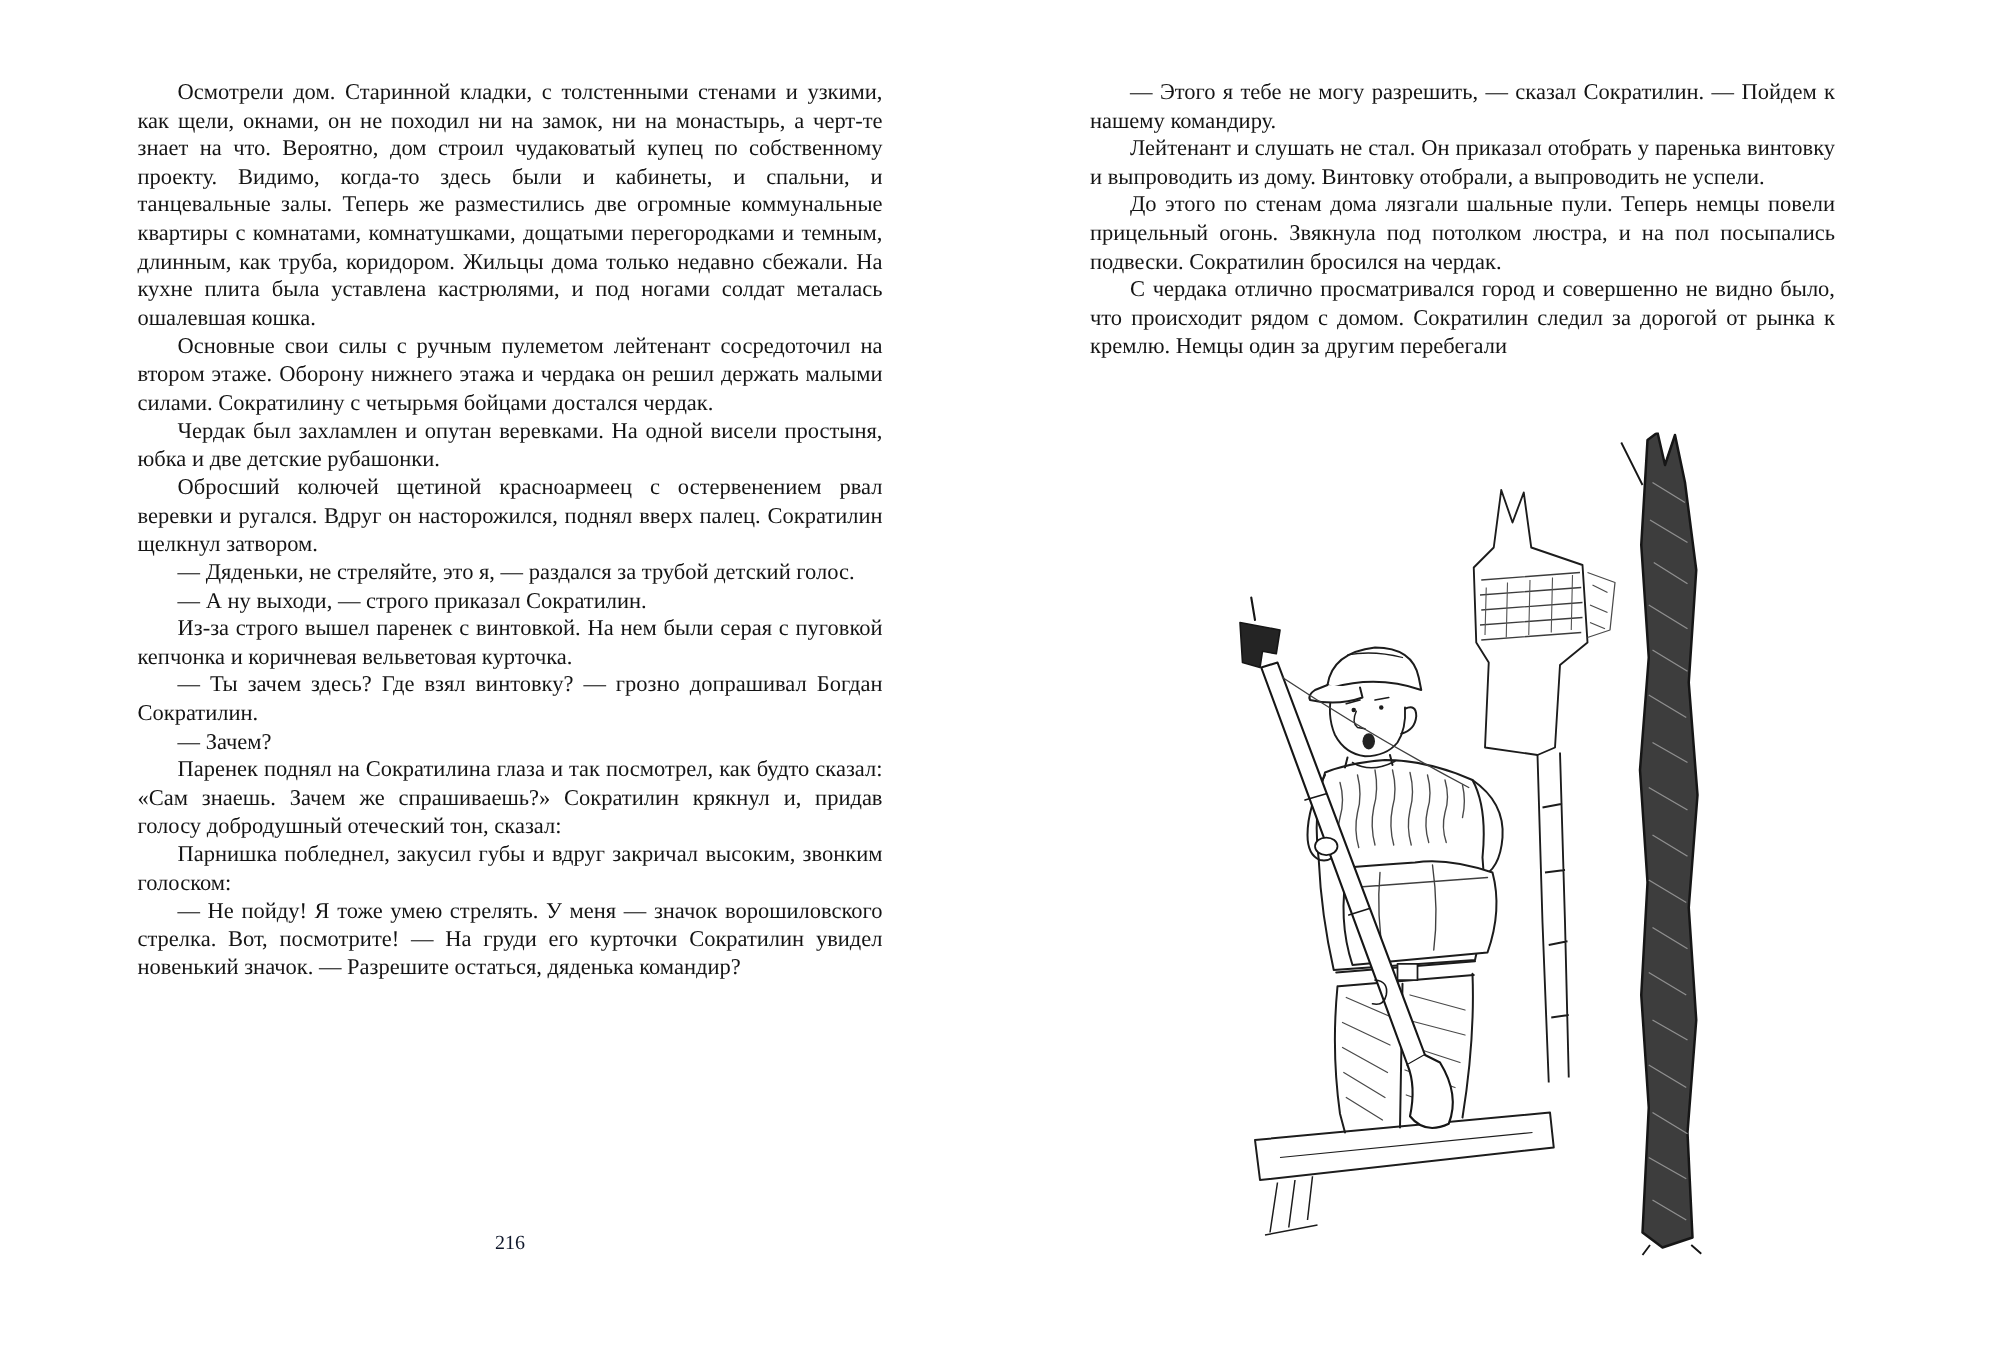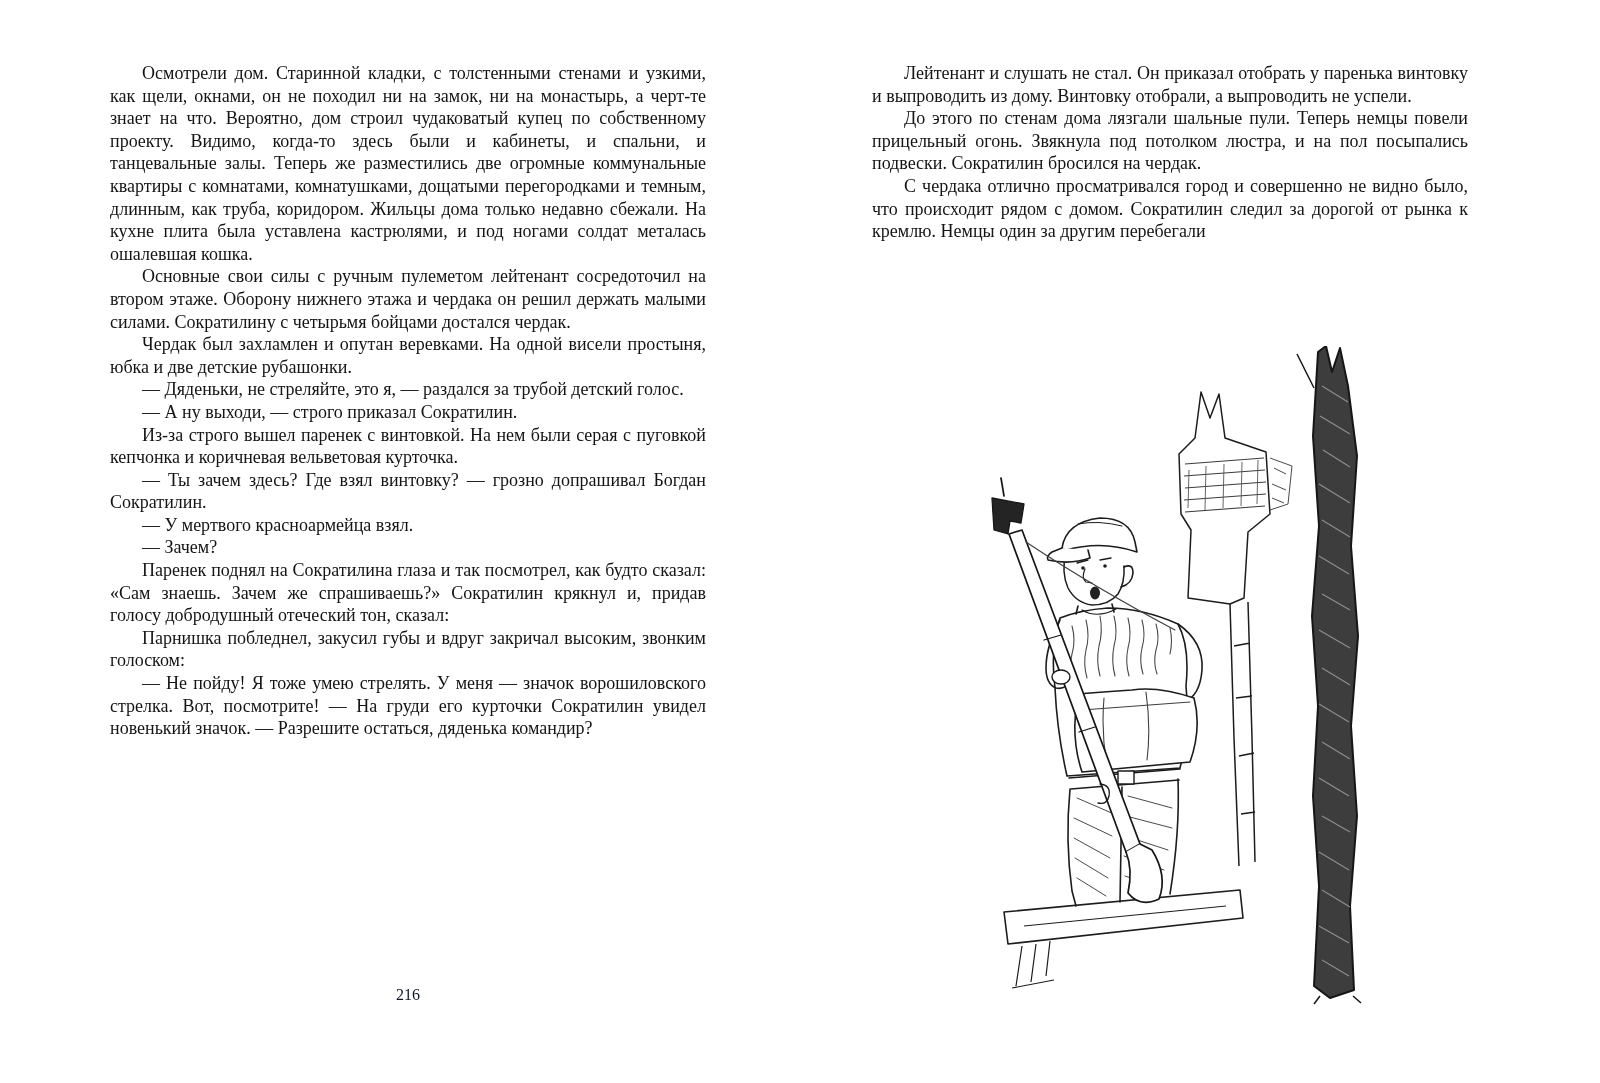--- a/index.html
+++ b/index.html
@@ -43,34 +43,35 @@
 </style>
 </head>
 <body>
 
 <div class="spread">
 
   <div class="col col-left">
     <p>Осмотрели дом. Старинной кладки, с толстенными стенами и узкими, как щели, окнами, он не походил ни на замок, ни на монастырь, а черт-те знает на что. Вероятно, дом строил чудаковатый купец по собственному проекту. Видимо, когда-то здесь были и кабинеты, и спальни, и танцевальные залы. Теперь же разместились две огромные коммунальные квартиры с комнатами, комнатушками, дощатыми перегородками и темным, длинным, как труба, коридором. Жильцы дома только недавно сбежали. На кухне плита была уставлена кастрюлями, и под ногами солдат металась ошалевшая кошка.</p>
     <p>Основные свои силы с ручным пулеметом лейтенант сосредоточил на втором этаже. Оборону нижнего этажа и чердака он решил держать малыми силами. Сократилину с четырьмя бойцами достался чердак.</p>
     <p>Чердак был захламлен и опутан веревками. На одной висели простыня, юбка и две детские рубашонки.</p>
+    <p>Обросший колючей щетиной красноармеец с остервенением рвал веревки и ругался. Вдруг он насторожился, поднял вверх палец. Сократилин щелкнул затвором.</p>
     <p>— Дяденьки, не стреляйте, это я, — раздался за трубой детский голос.</p>
     <p>— А ну выходи, — строго приказал Сократилин.</p>
     <p>Из-за строго вышел паренек с винтовкой. На нем были серая с пуговкой кепчонка и коричневая вельветовая курточка.</p>
     <p>— Ты зачем здесь? Где взял винтовку? — грозно допрашивал Богдан Сократилин.</p>
-    <p>— У мертвого красноармейца взял.</p>
     <p>— Зачем?</p>
     <p>Паренек поднял на Сократилина глаза и так посмотрел, как будто сказал: «Сам знаешь. Зачем же спрашиваешь?» Сократилин крякнул и, придав голосу добродушный отеческий тон, сказал:</p>
     <p>Парнишка побледнел, закусил губы и вдруг закричал высоким, звонким голоском:</p>
     <p>— Не пойду! Я тоже умею стрелять. У меня — значок ворошиловского стрелка. Вот, посмотрите! — На груди его курточки Сократилин увидел новенький значок. — Разрешите остаться, дяденька командир?</p>
   </div>
 
   <div class="pageno">216</div>
 
   <div class="col col-right">
+    <p>— Этого я тебе не могу разрешить, — сказал Сократилин. — Пойдем к нашему командиру.</p>
     <p>Лейтенант и слушать не стал. Он приказал отобрать у паренька винтовку и выпроводить из дому. Винтовку отобрали, а выпроводить не успели.</p>
     <p>До этого по стенам дома лязгали шальные пули. Теперь немцы повели прицельный огонь. Звякнула под потолком люстра, и на пол посыпались подвески. Сократилин бросился на чердак.</p>
     <p>С чердака отлично просматривался город и совершенно не видно было, что происходит рядом с домом. Сократилин следил за дорогой от рынка к кремлю. Немцы один за другим перебегали</p>
   </div>
 
   <svg class="illustration" viewBox="0 0 480 660" xmlns="http://www.w3.org/2000/svg" aria-label="boy-with-rifle-attic-sketch">
 
     <g>
       <path d="M336,6 L331,90 L337,180 L330,270 L336,360 L331,450 L337,540 L332,640 L348,652 L372,644 L368,560 L375,470 L369,380 L376,290 L369,200 L375,110 L366,40 L358,2 L350,26 L344,0 Z" fill="#3d3d3d" stroke="#161616" stroke-width="2" stroke-linejoin="round"></path>
       <path d="M340,40 l26,16 M338,70 l30,18 M341,104 l27,17 M337,138 l31,19 M340,174 l28,17 M337,210 l30,18 M340,248 l28,16 M337,284 l31,18 M340,322 l28,17 M337,358 l30,18 M340,396 l28,17 M337,432 l30,18 M340,470 l28,16 M337,506 l30,18 M340,544 l28,17 M337,580 l30,17 M340,614 l27,16" stroke="#8f8f8f" stroke-width="1.1" fill="none"></path>

